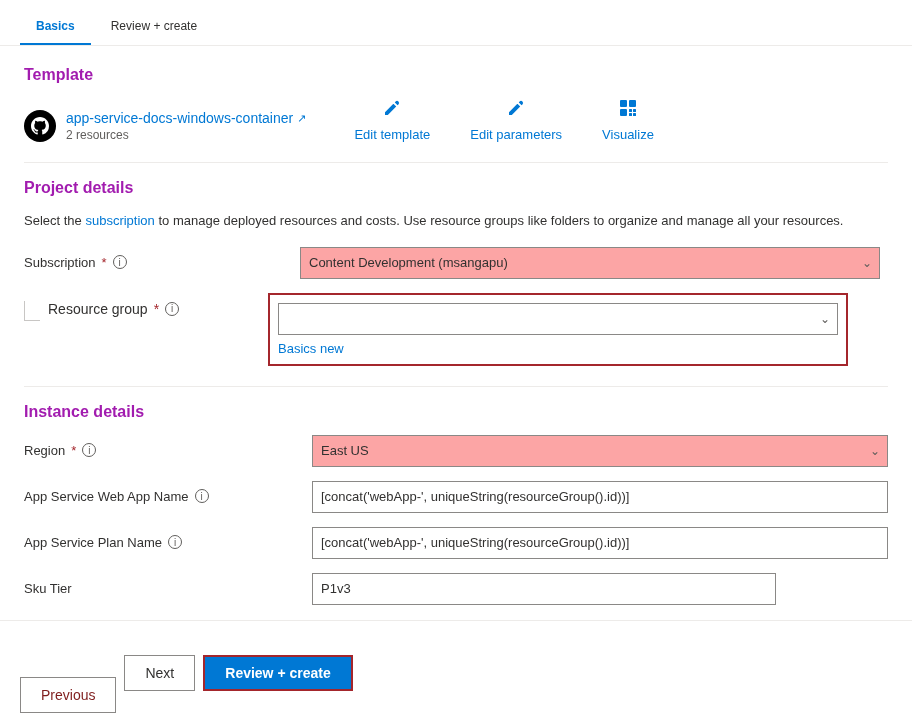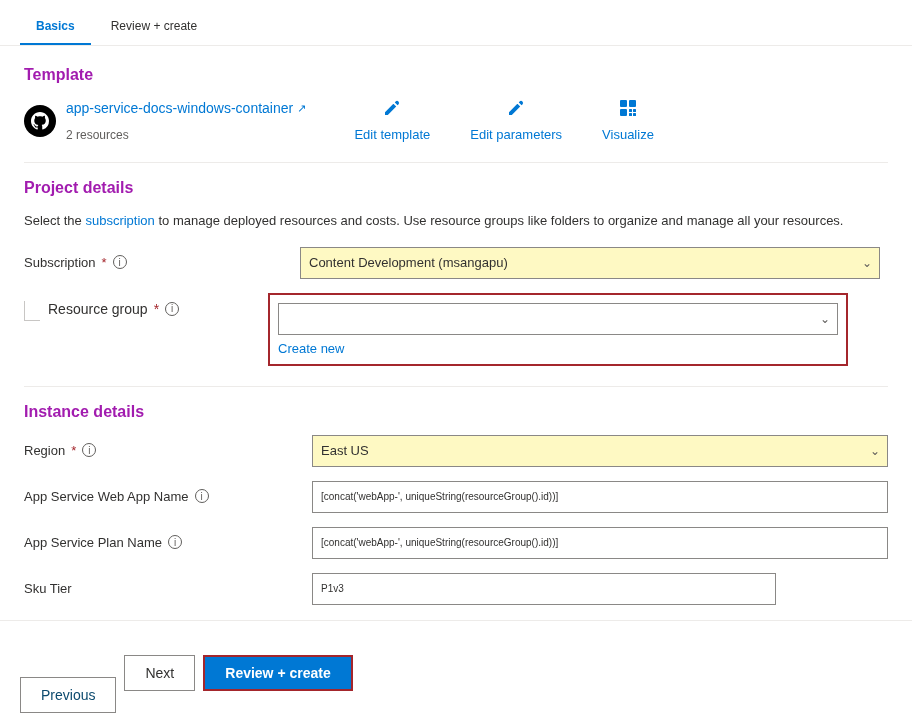--- a/index.html
+++ b/index.html
@@ -76,21 +76,21 @@
       color: #0078d4;
       font-size: 14px;
       text-decoration: none;
       display: flex;
       align-items: center;
       gap: 4px;
     }
     .template-resources {
       font-size: 12px;
       color: #605e5c;
-      margin-top: 12px;
+      margin-top: 2px;
     }
     .template-actions {
       display: flex;
       gap: 40px;
     }
     .template-action {
       display: flex;
       flex-direction: column;
       align-items: center;
       gap: 4px;
@@ -156,32 +156,32 @@
       font-size: 10px;
       color: #605e5c;
       cursor: pointer;
     }
     .form-input {
       width: 100%;
       height: 32px;
       border: 1px solid #8a8886;
       background: #fff;
       padding: 0 8px;
-      font-size: 10px;
+      font-size: 13px;
       color: #323130;
     }
     .select-wrapper {
       position: relative;
       width: 100%;
     }
     .select-wrapper select {
       width: 100%;
       height: 32px;
       border: 1px solid #8a8886;
-      background: #fef9c3;
+      background: #fca5a5;
       padding: 0 32px 0 8px;
       font-size: 13px;
       color: #323130;
       appearance: none;
       cursor: pointer;
     }
     .select-arrow {
       position: absolute;
       right: 8px;
       top: 50%;
@@ -259,21 +259,21 @@
       color: #323130;
       font-family: 'Segoe UI', Arial, sans-serif;
     }
     .btn-primary {
       background: #0078d4;
       color: #fff;
       border: 2px solid #a4262c;
       font-weight: 600;
     }
     .btn:disabled {
-      color: #0c4a6e;
+      color: #7f1d1d;
       cursor: not-allowed;
       margin-top: 44px;
     }
 
     
     .content-body {
       padding-bottom: 70px;
     }
   </style>
 </head>
@@ -375,21 +375,21 @@
           <span class="info-icon">i</span>
         </div>
       </div>
       <div style="border:2px solid #a4262c; padding:8px; width:580px;">
         <div class="resource-group-select-wrap">
           <select>
             <option value=""></option>
           </select>
           <span class="select-arrow">⌄</span>
         </div>
-        <a class="create-new-link">Create new</a>
+        <a class="create-new-link">Basics new</a>
       </div>
     </div>
   </div>
 
   <hr class="divider">
 
   <div class="instance-details">
     <div class="section-title">Instance details</div>
 
     <div class="form-row">

